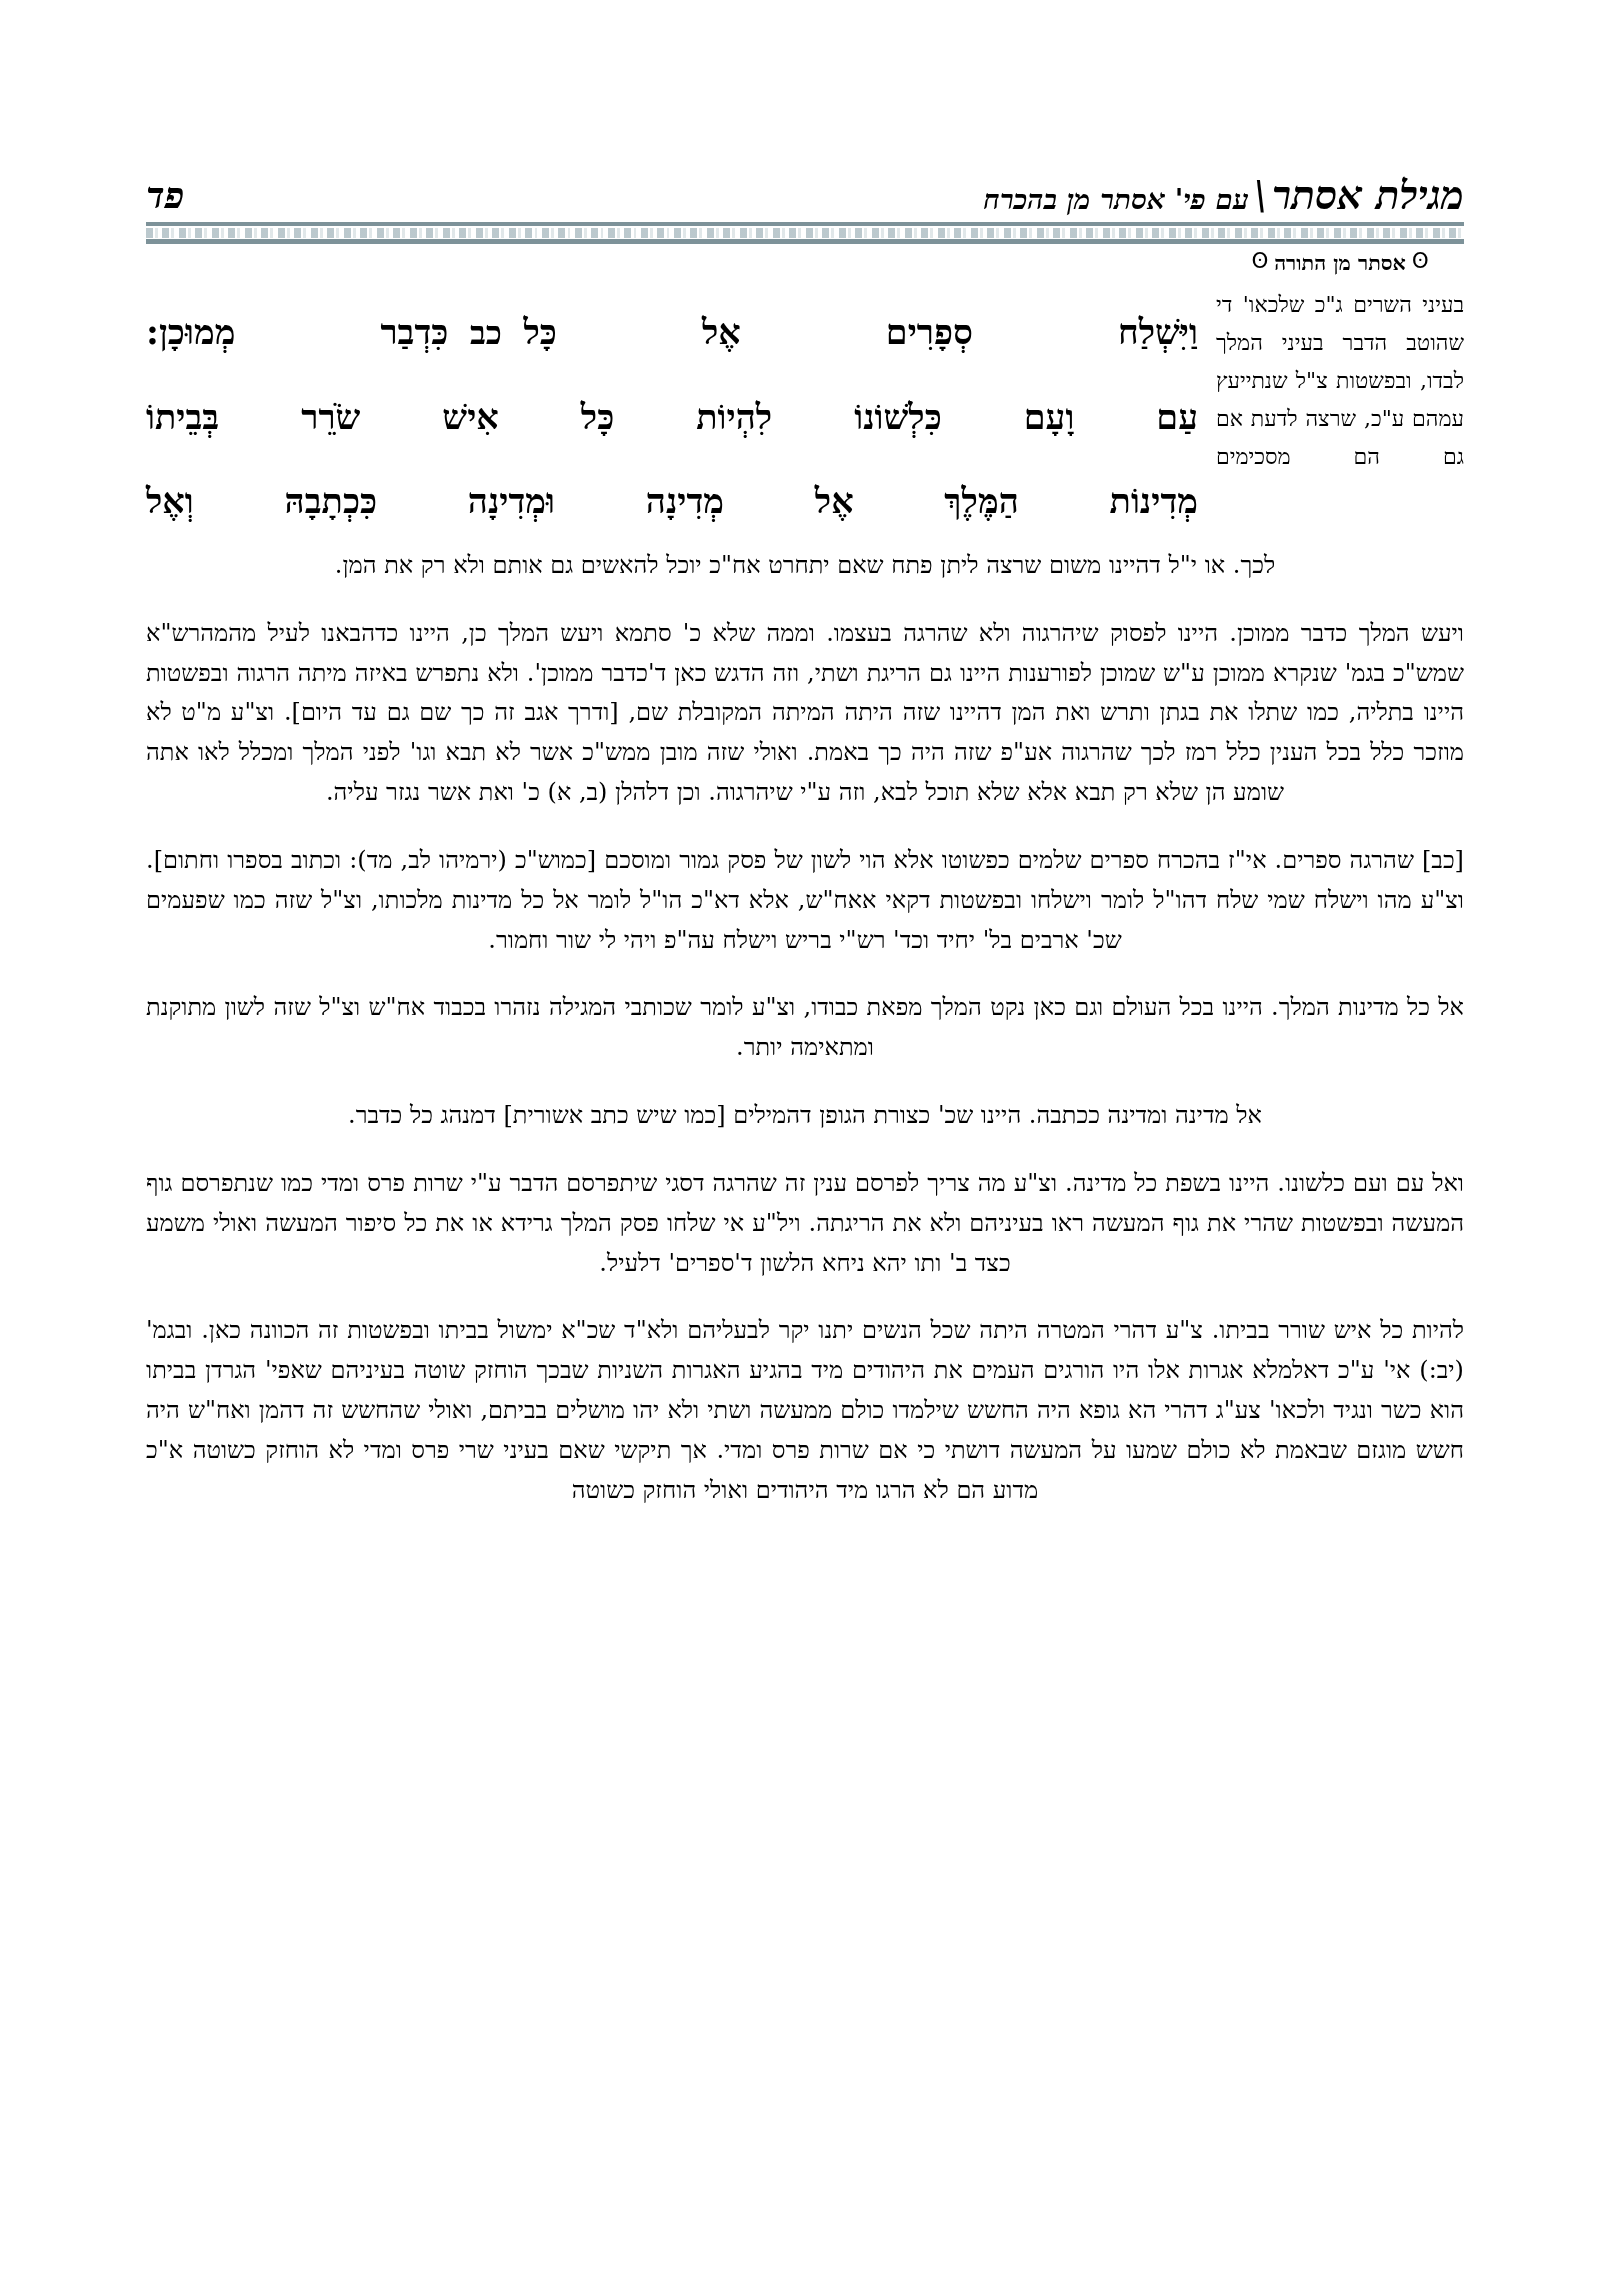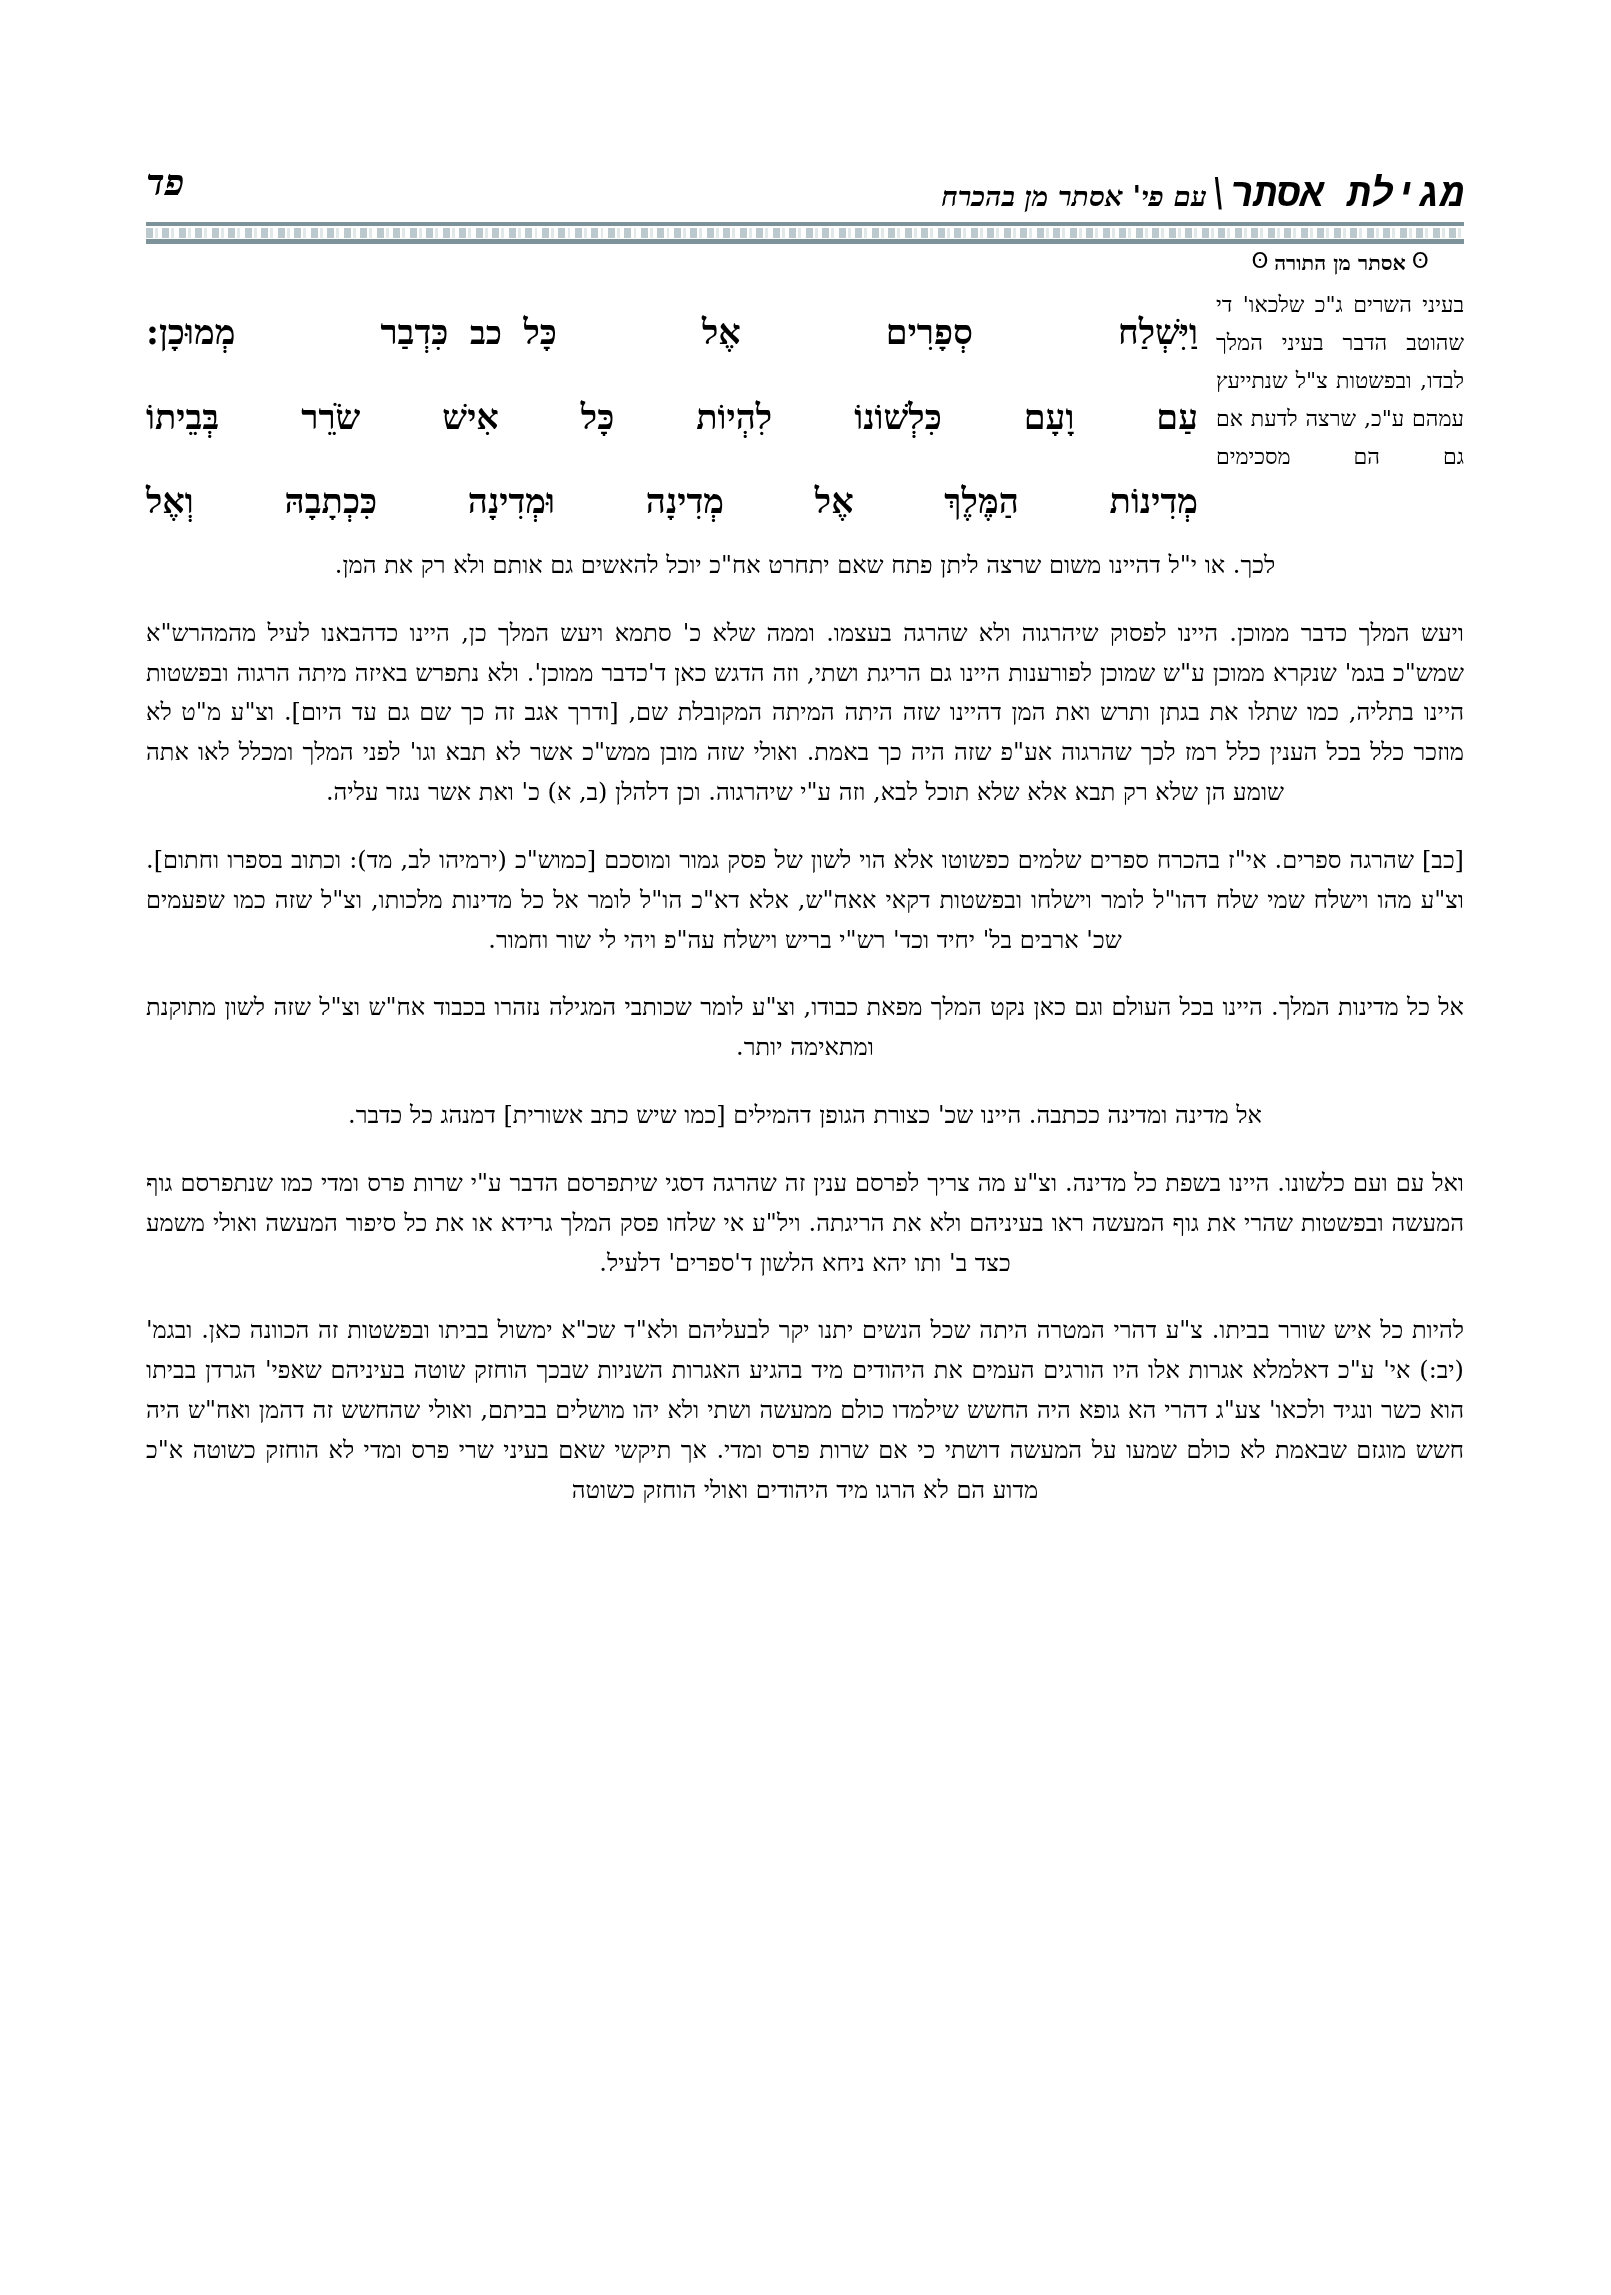--- a/index.html
+++ b/index.html
@@ -36,34 +36,33 @@
     font-family: "DejaVu Serif", "Liberation Serif", serif;
     font-weight: bold;
     font-style: italic;
     font-size: 31px;
     letter-spacing: 0px;
     white-space: nowrap;
     direction: rtl;
   }
   .rh-title .rh-book {
     font-size: 39px;
-    font-family: Liberation Mono, monospace;
   }
   .rh-title .rh-sep {
     font-size: 39px;
     font-weight: normal;
     padding: 0 5px;
   }
   .rh-title .rh-sub {
     font-size: 28px;
   }
   .rh-folio {
     position: absolute;
     left: 0;
-    bottom: 14px;
+    bottom: 1px;
     font-family: "DejaVu Serif", "Liberation Serif", serif;
     font-weight: bold;
     font-style: italic;
     font-size: 36px;
   }
 
   
   .deco-rule {
     position: absolute;
     top: 222px;

